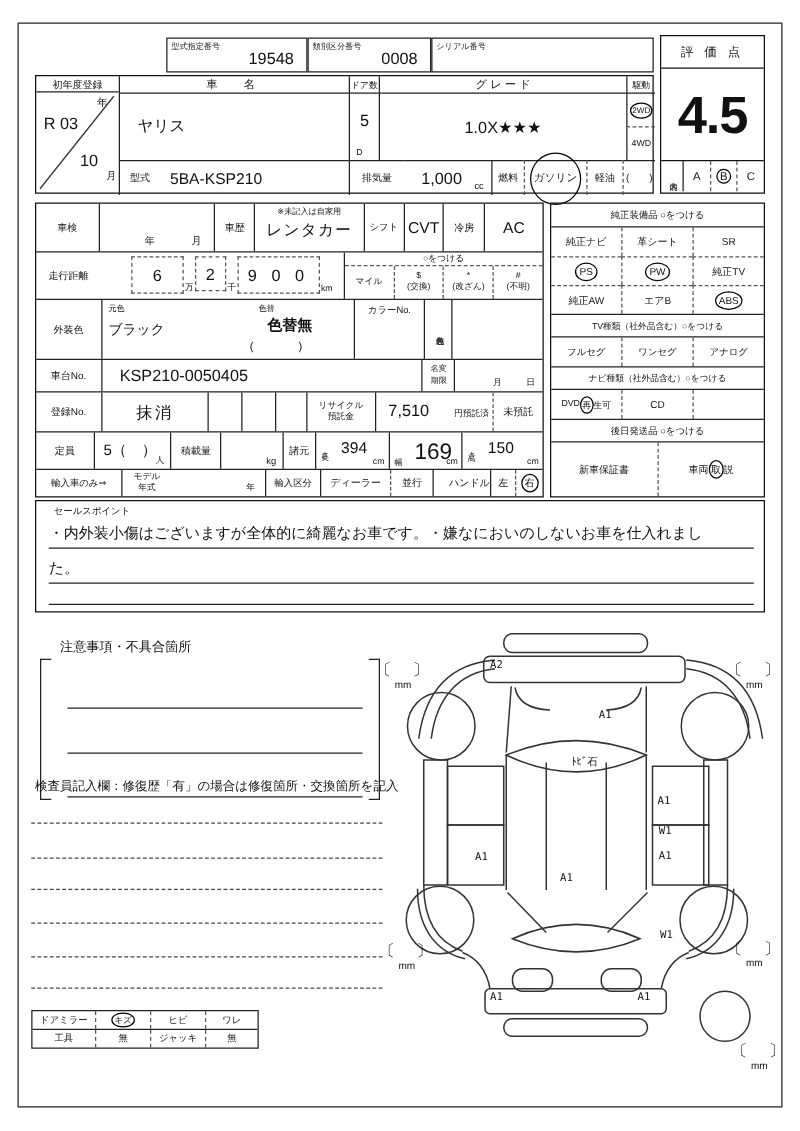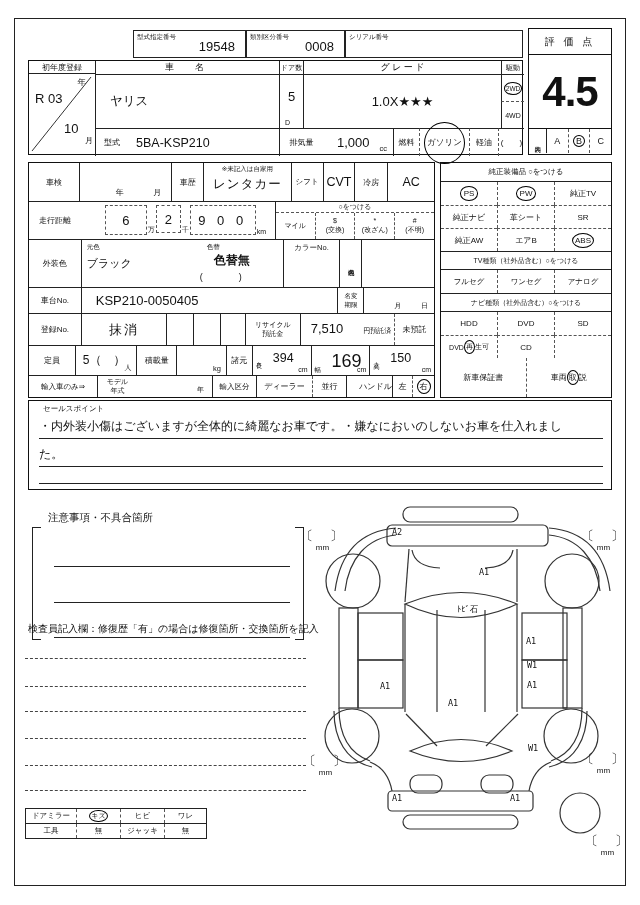--- a/index.html
+++ b/index.html
@@ -283,61 +283,57 @@
       <div class="lab bl" style="width:20px;font-size:8px;">左</div>
       <div class="lab bld" style="flex:1;font-size:8px;">
           <span class="cm-sm" style="padding:1px 2px;">右</span>
         </div>
     </div>
   </div>
 
   <div class="etable">
     <div class="ehead" style="height:19px;">純正装備品 ○をつける</div>
     <div class="erow" style="height:23px;">
-      <div class="ecell">
-          <span class="cm-sm" style="padding:2px 3px;">PS</span>
-        </div>
-      <div class="ecell">
-          <span class="cm-sm" style="padding:2px 3px;">PW</span>
-        </div>
-      <div class="ecell">純正TV</div>
-    </div>
-    <div class="erow" style="height:23px;">
       <div class="ecell">純正ナビ</div>
       <div class="ecell">革シート</div>
       <div class="ecell">SR</div>
+    </div>
+    <div class="erow" style="height:23px;">
+      <div class="ecell">
+          <span class="cm-sm" style="padding:2px 3px;">PS</span>
+        </div>
+      <div class="ecell">
+          <span class="cm-sm" style="padding:2px 3px;">PW</span>
+        </div>
+      <div class="ecell">純正TV</div>
     </div>
     <div class="erow" style="height:23px;">
       <div class="ecell">純正AW</div>
       <div class="ecell">エアB</div>
       <div class="ecell">
           <span class="cm-sm" style="padding:2px 2px;">ABS</span>
         </div>
     </div>
     <div class="ehead bt" style="height:19px;font-size:7px;">TV種類（社外品含む）○をつける</div>
     <div class="erow" style="height:23px;">
       <div class="ecell" style="border-top:none;font-size:7.5px;">フルセグ</div>
       <div class="ecell" style="border-top:none;font-size:7.5px;">ワンセグ</div>
       <div class="ecell" style="border-top:none;font-size:7.5px;">アナログ</div>
     </div>
     <div class="ehead bt" style="height:19px;font-size:7px;">ナビ種類（社外品含む）○をつける</div>
     <div class="erow" style="height:23px;">
-      <div class="ecell" style="border-top:none;">HDD</div>
-      <div class="ecell" style="border-top:none;">DVD</div>
-      <div class="ecell" style="border-top:none;">SD</div>
-    </div>
-    <div class="erow" style="height:23px;">
       <div class="ecell" style="font-size:7px;">
           <span>DVD</span>
           <span class="cm-sm" style="padding:1px 1px;">再</span>
           <span>生可</span>
         </div>
       <div class="ecell">CD</div>
       <div class="ecell"></div>
     </div>
+    <div class="ehead bt" style="height:19px;">後日発送品 ○をつける</div>
     <div class="erow" style="flex:1;">
       <div class="ecell" style="border-top:none;">新車保証書</div>
       <div class="ecell" style="border-top:none;">
           <span>車両</span>
           <span class="cm-sm" style="padding:1px 1px;">取</span>
           <span>説</span>
         </div>
     </div>
   </div>
 

